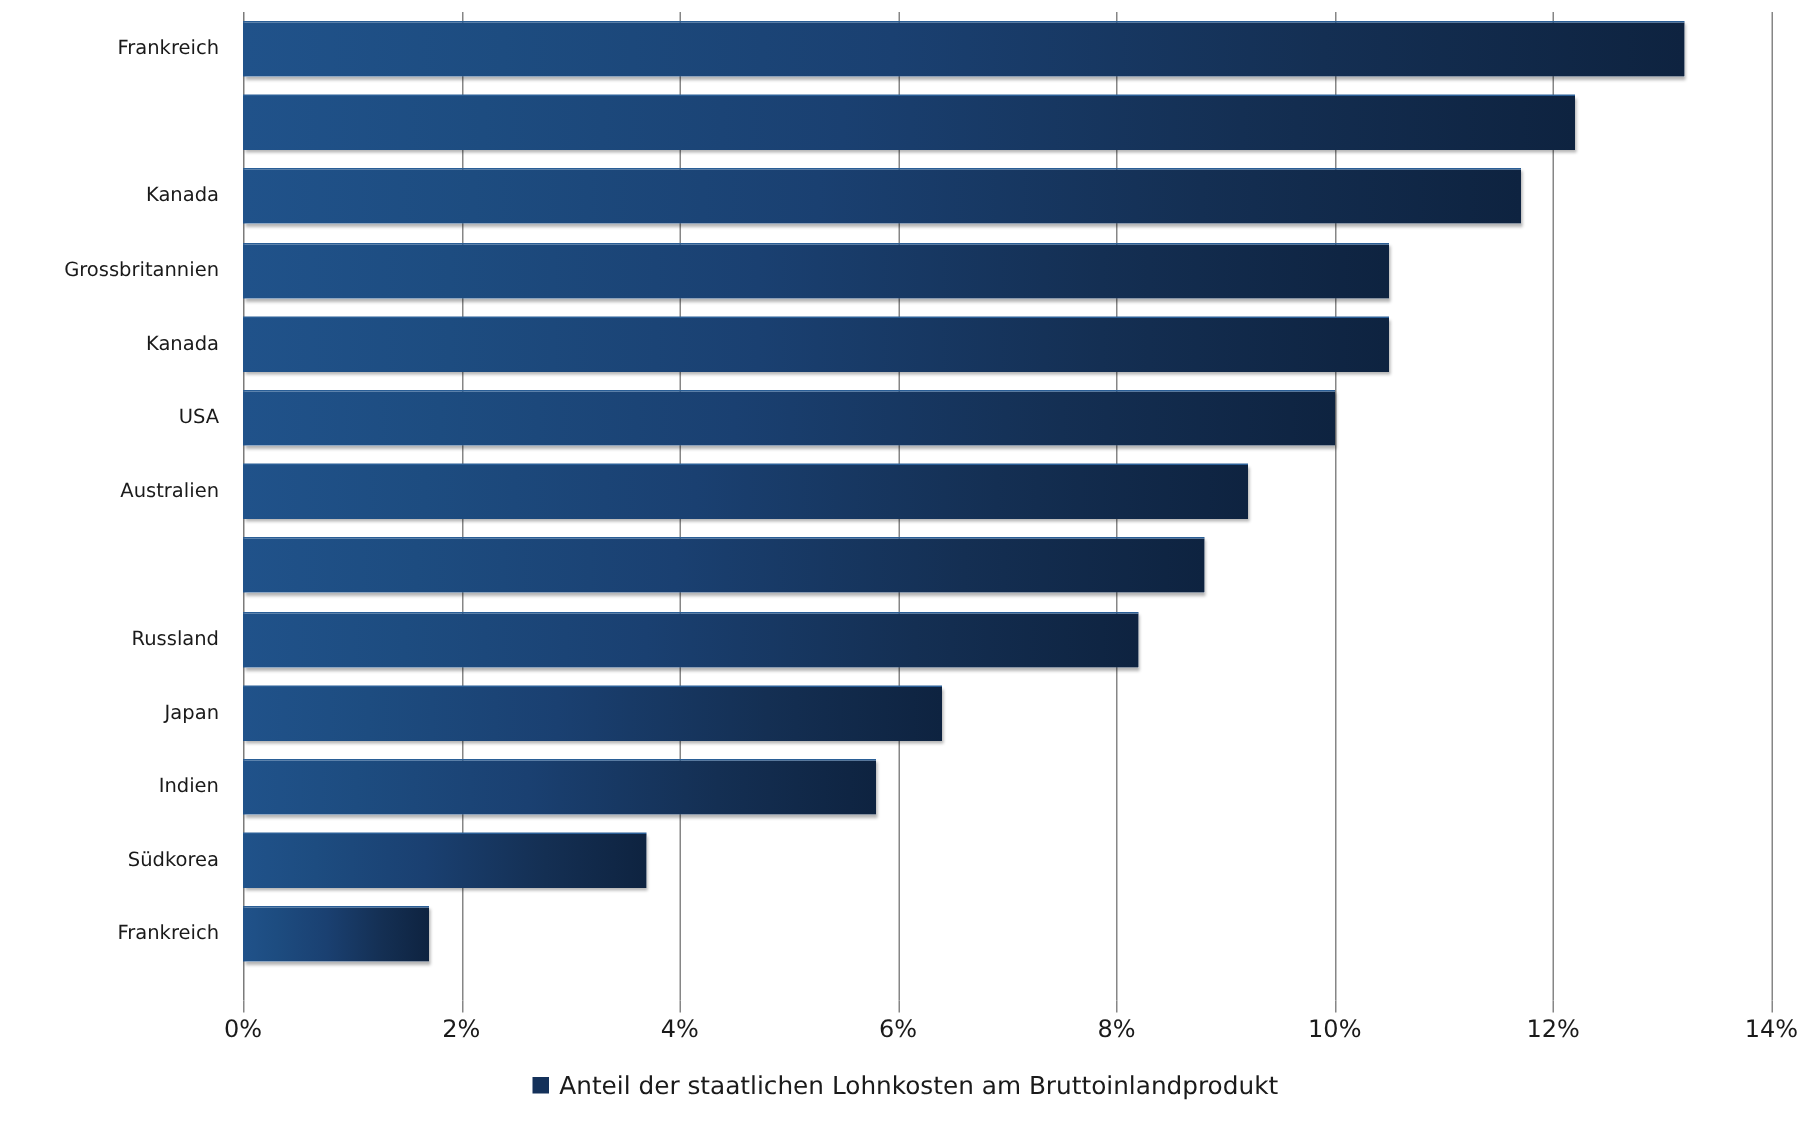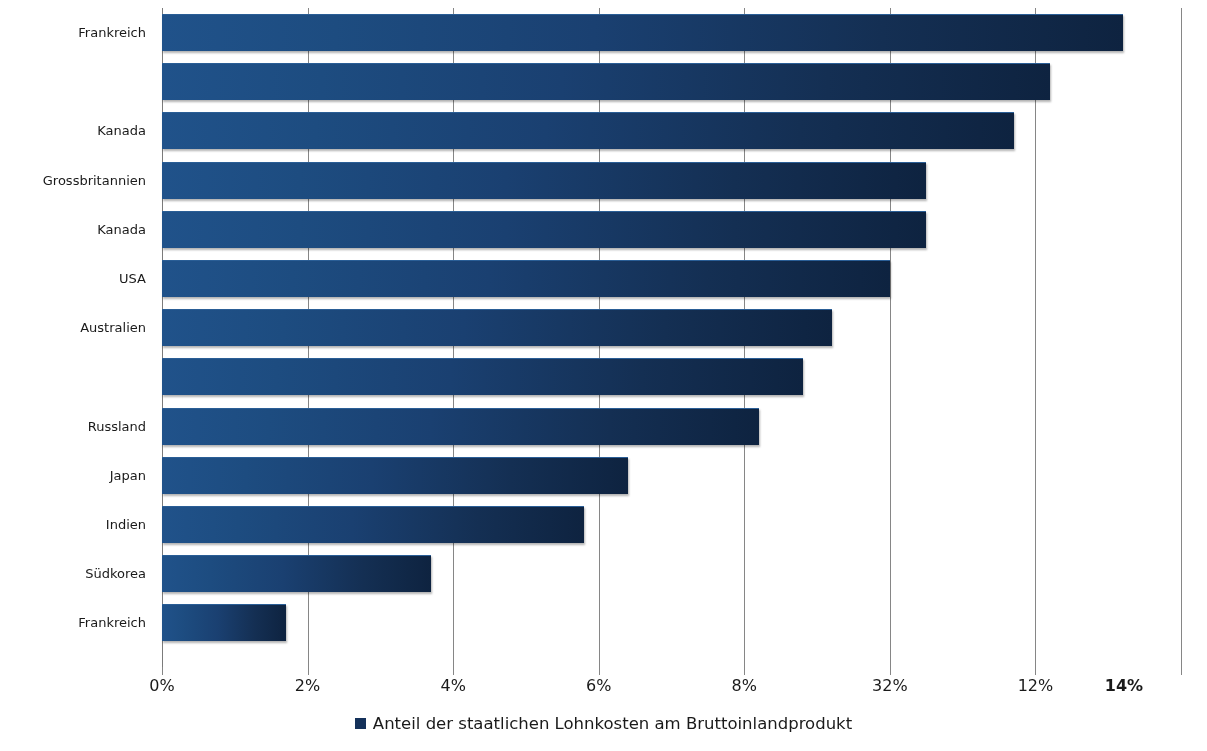--- a/index.html
+++ b/index.html
@@ -228,23 +228,23 @@
       <div class="x-tick" style="left: 727.857px;"></div>
       <div class="x-tick" style="left: 873.429px;"></div>
       <div class="x-tick" style="left: 1019px;"></div>
     </div>
   <div class="x-labels">
       <div class="x-label" style="left: 0px;">0%</div>
       <div class="x-label" style="left: 145.571px;">2%</div>
       <div class="x-label" style="left: 291.143px;">4%</div>
       <div class="x-label" style="left: 436.714px;">6%</div>
       <div class="x-label" style="left: 582.286px;">8%</div>
-      <div class="x-label" style="left: 727.857px;">32%</div>
+      <div class="x-label" style="left: 727.857px;">10%</div>
       <div class="x-label" style="left: 873.429px;">12%</div>
-      <div class="x-label" style="left: 962px; font-weight: bold;">14%</div>
+      <div class="x-label" style="left: 1019px;">14%</div>
     </div>
 
   <div class="legend">
     <div class="legend-item">
       <span class="legend-swatch" style="background: rgb(20, 49, 90);"></span>
       <span class="legend-text">Anteil der staatlichen Lohnkosten am Bruttoinlandprodukt</span>
     </div>
   </div>
 
 </div>

